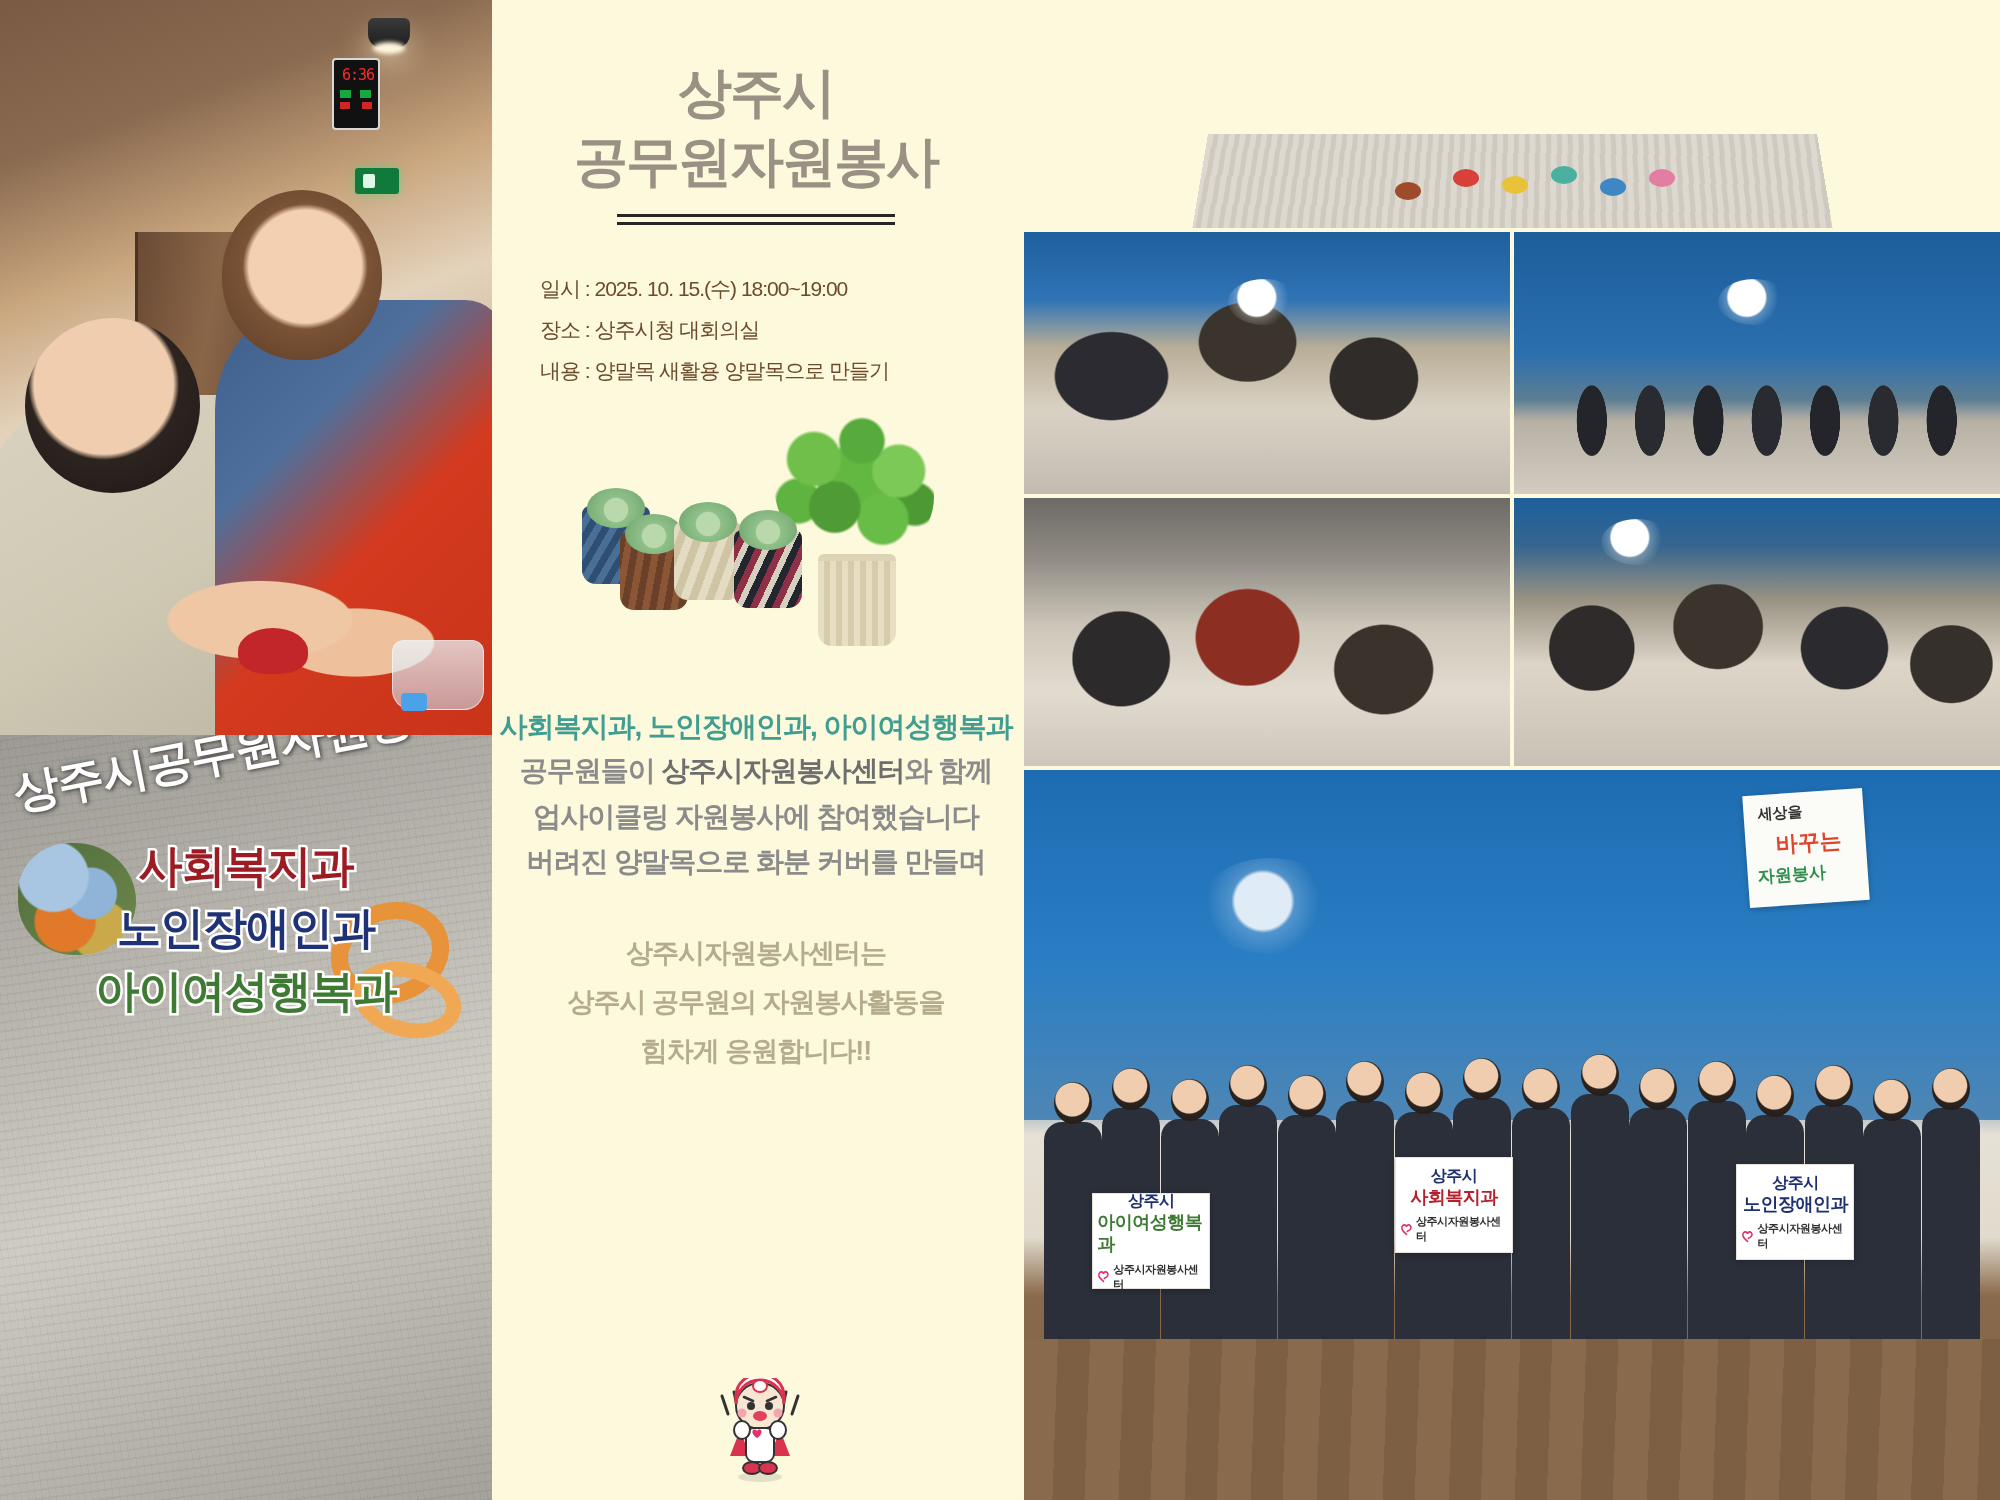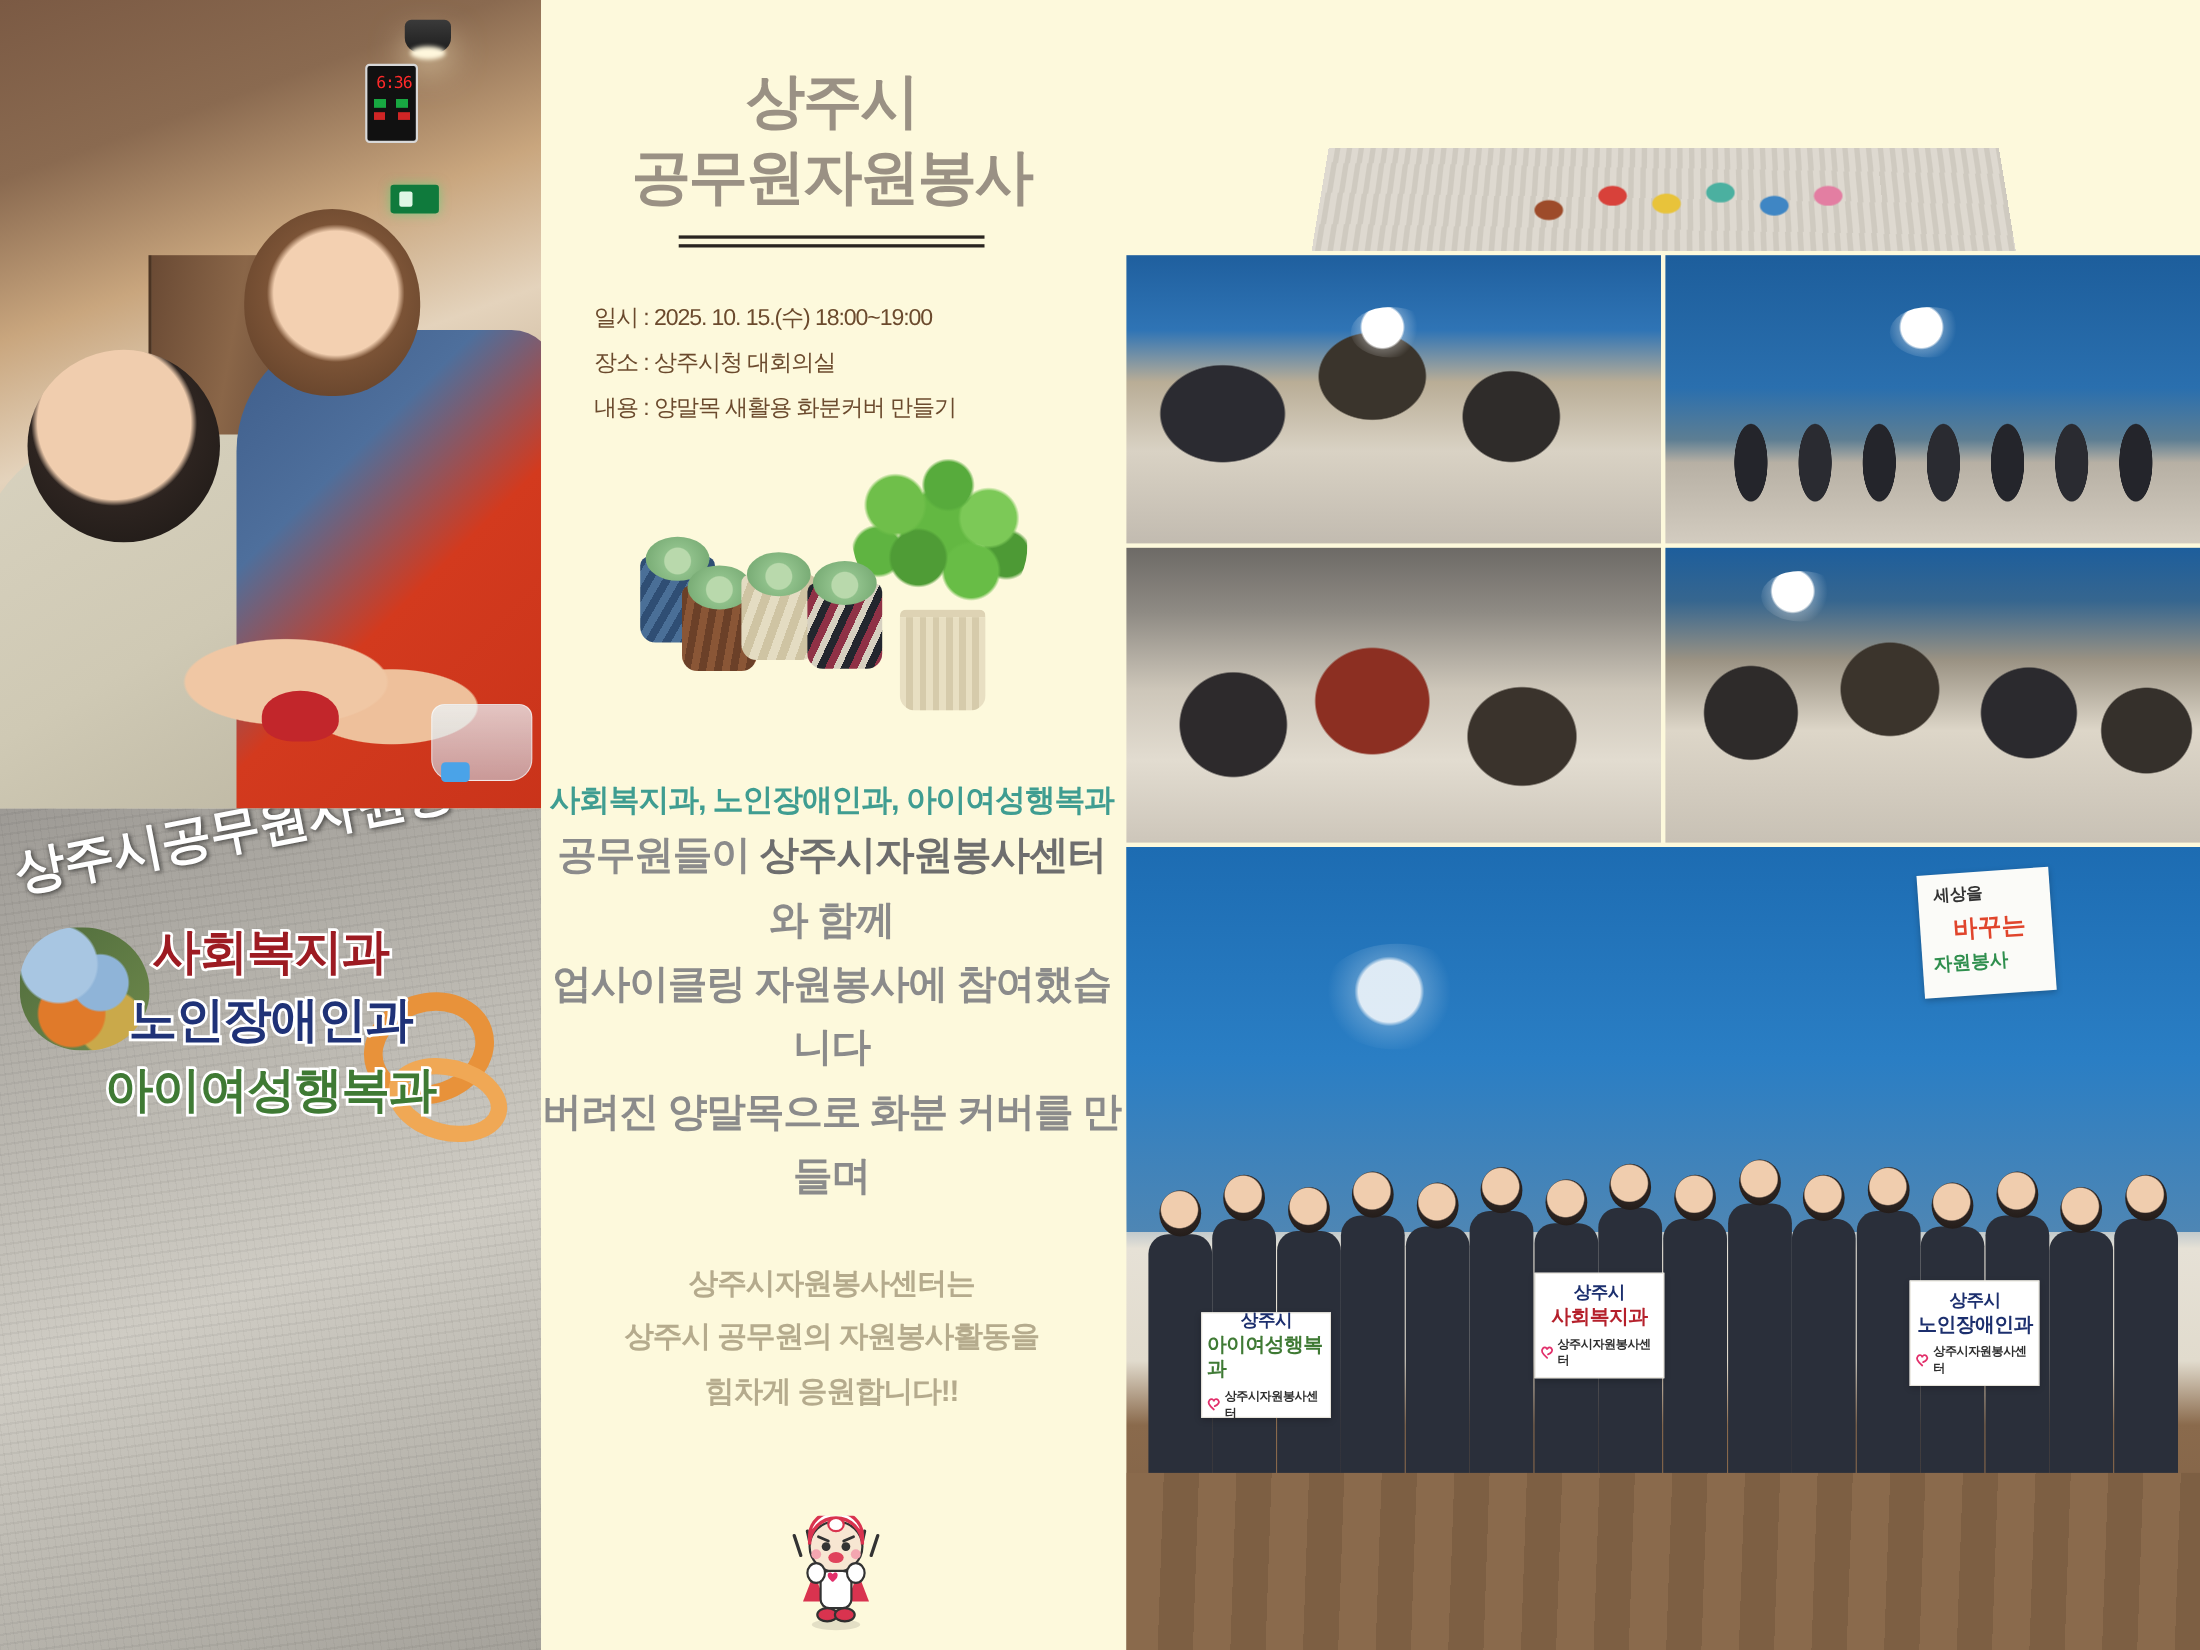--- a/index.html
+++ b/index.html
@@ -221,21 +221,21 @@
   .succ {
     position:absolute; width:58px; height:40px; border-radius:50%;
     background: radial-gradient(circle at 50% 55%, #b9d9ac 0 32%, #8fc08a 35%, #6fa36c 100%);
   }
 
   .body-block { margin-top:6px; }
   .dept-head {
     font-size:28px; font-weight:800; color:#3f9d91; letter-spacing:-1px; line-height:1.55;
   }
   .body-line {
-    font-size:36px; font-weight:700; color:#8b8b8b; letter-spacing:-1px; line-height:1.62;
+    font-size:28px; font-weight:700; color:#8b8b8b; letter-spacing:-1px; line-height:1.62;
   }
   .body-line .em { color:#6e6e6e; font-weight:800; }
   .body-block-2 { margin-top:44px; }
   .body-line-2 {
     font-size:27px; font-weight:700; color:#b5ab8d; letter-spacing:-1px; line-height:1.82;
   }
   .mascot {
     position:absolute; left:228px; top:1378px; width:80px; height:110px;
   }
 
@@ -405,21 +405,21 @@
 
     <div class="main-title">
       <div>상주시</div>
       <div>공무원자원봉사</div>
     </div>
     <div class="title-rule"></div>
 
     <div class="info-block">
       <div class="info-line">일시 : 2025. 10. 15.(수) 18:00~19:00</div>
       <div class="info-line">장소 : 상주시청 대회의실</div>
-      <div class="info-line">내용 : 양말목 새활용 화분커버 만들기</div>
+      <div class="info-line">내용 : 양말목 새활용 양말목으로 만들기</div>
     </div>
 
     <div class="plants-art">
       <div class="big-plant">
         <div class="foliage"></div>
         <div class="pot"></div>
       </div>
       <div class="mini-pot mp1"></div>
       <div class="succ" style="left:95px; top:74px;"></div>
       <div class="mini-pot mp2"></div>

